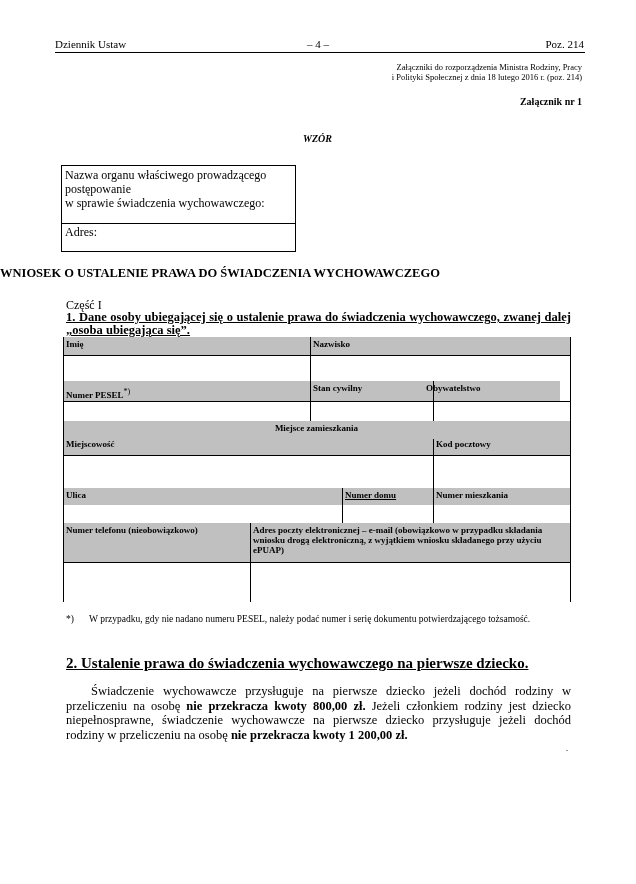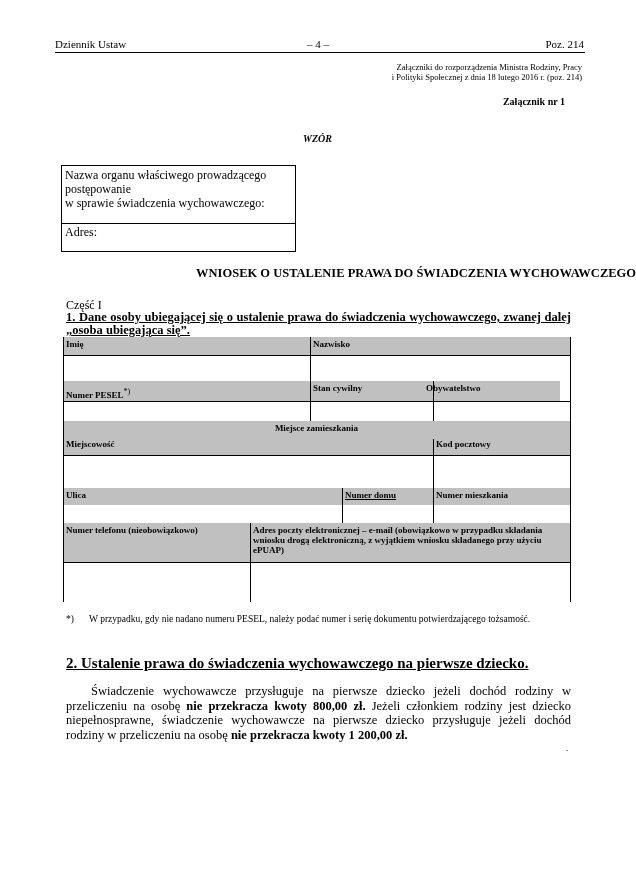--- a/index.html
+++ b/index.html
@@ -2,27 +2,27 @@
 <html><head>
 <meta charset="utf-8">
 <style>
   html, body { margin: 0; padding: 0; background: #ffffff; }
   body { width: 636px; height: 884px; position: relative; overflow: hidden;
          font-family: "Liberation Serif", "DejaVu Serif", serif; color: #000; }
   .abs { position: absolute; }
   .hdr-text { font-size: 11px; top: 38px; }
   .hdr-rule { left: 55px; width: 530px; top: 52px; height: 0; border-top: 1px solid #000; }
   .annex-ref { right: 54px; top: 62px; font-size: 8.5px; line-height: 10px; text-align: right; }
-  .annex-no { right: 71px; top: 96px; font-size: 10px; font-weight: bold; text-align: right; }
+  .annex-no { right: 54px; top: 96px; font-size: 10px; font-weight: bold; text-align: right; }
   .wzor { left: 303px; top: 133px; font-size: 10px; font-style: italic; font-weight: bold; }
   .org-box { left: 61px; top: 165px; width: 235px; height: 87px; border: 1px solid #000; box-sizing: border-box; }
   .org-top { position: absolute; left: 0; top: 0; width: 100%; height: 58px; border-bottom: 1px solid #000; box-sizing: border-box;
              font-size: 12px; line-height: 14px; padding: 2px 3px; }
   .org-bot { position: absolute; left: 0; top: 58px; width: 100%; height: 28px; font-size: 12px; padding: 1px 3px; box-sizing: border-box; }
-  .title { left: 0; width: 636px; text-align: right; top: 266px; font-size: 12.5px; font-weight: bold; }
+  .title { left: 0; width: 636px; text-align: left; top: 266px; font-size: 12.5px; font-weight: bold; }
   .part { left: 66px; top: 298px; font-size: 12px; }
   .sec1 { left: 66px; top: 311px; width: 505px; font-size: 12.5px; font-weight: bold; text-decoration: underline; line-height: 13px; text-align: justify; }
   .tbl { left: 63px; top: 337px; width: 507px; height: 265px; padding-left: 8px; }
   .cell { position: absolute; box-sizing: border-box; font-family: "Liberation Serif", serif; font-weight: bold; font-size: 9px; line-height: 10px; padding: 2px 3px; }
   .gray { background: #c0c0c0; }
   .vl { position: absolute; width: 0; border-left: 1px solid #000; }
   .hl { position: absolute; height: 0; border-top: 1px solid #000; }
   .footnote { left: 66px; top: 614px; font-size: 9.5px; }
   .footnote .mark { display: inline-block; width: 23px; }
   .sec2 { left: 66px; top: 655px; font-size: 15px; font-weight: bold; text-decoration: underline; }

